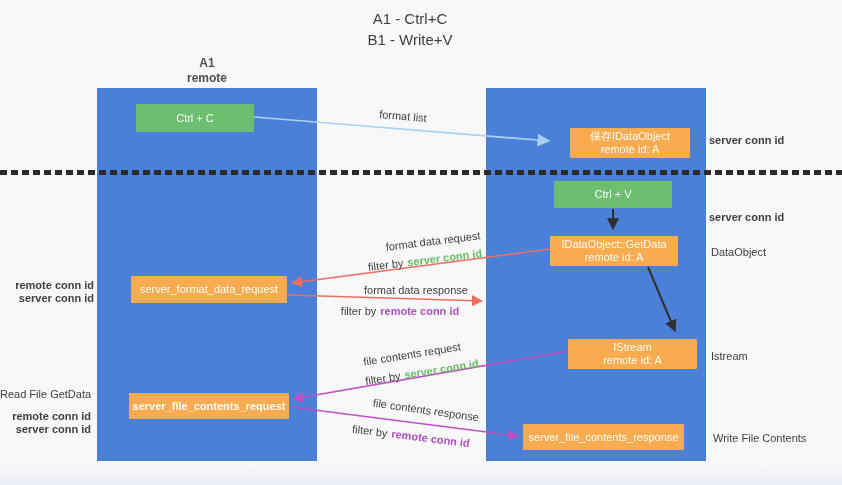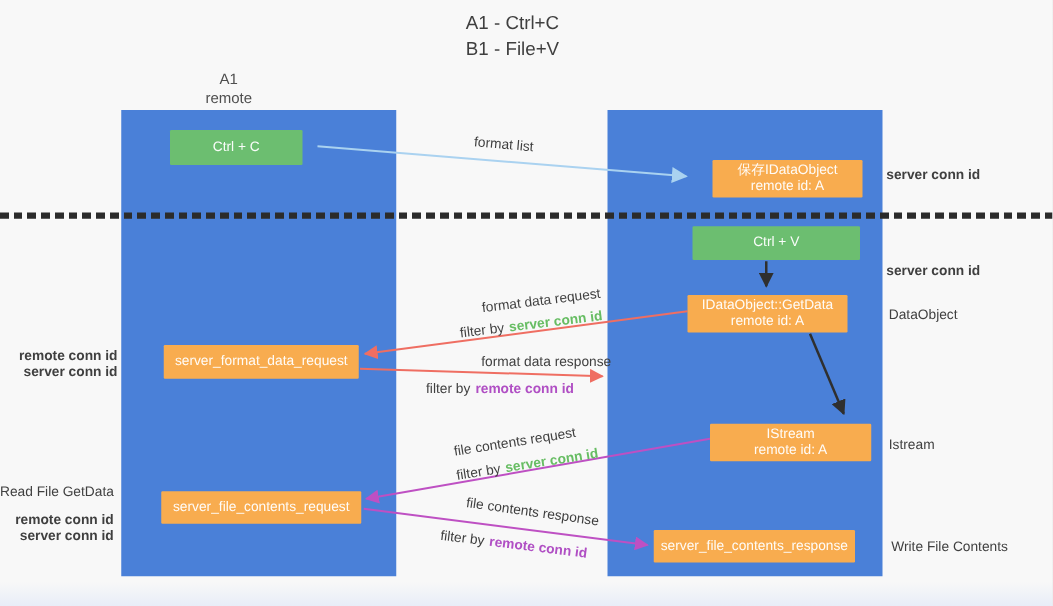--- a/index.html
+++ b/index.html
@@ -64,24 +64,24 @@
   .side-label.bold{font-weight:bold;}
   .right-align{text-align:right;}
 </style>
 </head>
 <body>
 
 <div class="stage">
 
   <div class="title">
     <div>A1 - Ctrl+C</div>
-    <div>B1 - File+V</div>
+    <div>B1 - Write+V</div>
   </div>
 
-  <div class="col-header" style="left:133px;top:56px;width:100px;">
+  <div class="col-header" style="left:157px;top:56px;width:100px;font-weight:bold;">
     <div>A1</div>
     <div>remote</div>
   </div>
 
   <div class="column" style="left:97px;"></div>
   <div class="column" style="left:486px;"></div>
 
   <div class="dashed-line"></div>
 
   <svg class="arrows" width="842" height="485" viewBox="0 0 842 485">
@@ -101,64 +101,64 @@
     </defs>
     <line class="s-blue" x1="254" y1="117" x2="549" y2="141" marker-end="url(#m-blue)"></line>
     <line class="s-black" x1="613" y1="209" x2="613" y2="229" marker-end="url(#m-black)"></line>
     <line class="s-black" x1="648" y1="267" x2="675" y2="331" marker-end="url(#m-black)"></line>
     <line class="s-red" x1="550" y1="249" x2="292" y2="283" marker-end="url(#m-red)"></line>
     <line class="s-red" x1="288" y1="295" x2="482" y2="301" marker-end="url(#m-red)"></line>
     <line class="s-magenta" x1="568" y1="351" x2="293" y2="399" marker-end="url(#m-magenta)"></line>
     <line class="s-magenta" x1="291" y1="407" x2="518" y2="436" marker-end="url(#m-magenta)"></line>
   </svg>
 
-  <div class="node green" style="left:136px;top:104px;width:106px;height:28px;">
+  <div class="node green" style="left:136px;top:104px;width:118px;height:28px;">
     <div>Ctrl + C</div>
   </div>
 
   <div class="node orange" style="left:554px;top:128px;width:120px;height:30px;margin-left:16px;">
     <div>保存IDataObject</div>
     <div>remote id: A</div>
   </div>
 
-  <div class="node green" style="left:554px;top:181px;width:134px;height:27px;">
+  <div class="node green" style="left:554px;top:181px;width:118px;height:27px;">
     <div>Ctrl + V</div>
   </div>
 
   <div class="node orange" style="left:550px;top:236px;width:128px;height:30px;">
     <div>IDataObject::GetData</div>
     <div>remote id: A</div>
   </div>
 
   <div class="node orange" style="left:131px;top:276px;width:156px;height:27px;">
     <div>server_format_data_request</div>
   </div>
 
 
   <div class="node orange" style="left:568px;top:339px;width:129px;height:30px;">
     <div>IStream</div>
     <div>remote id: A</div>
   </div>
 
-  <div class="node orange" style="left:129px;top:393px;width:160px;height:26px;">
+  <div class="node orange" style="left:129px;top:393px;width:160px;height:26px;font-weight:bold;">
     <div>server_file_contents_request</div>
   </div>
 
   <div class="node orange" style="left:523px;top:424px;width:161px;height:26px;">
     <div>server_file_contents_response</div>
   </div>
 
   <div class="flow-label" style="left:403px;top:116px;transform:translate(-50%,-50%) rotate(5deg);">format list</div>
 
   <div class="flow-label" style="left:433px;top:241px;transform:translate(-50%,-50%) rotate(-7deg);">format data request</div>
   <div class="flow-label" style="left:425px;top:260px;transform:translate(-50%,-50%) rotate(-7deg);">
     <span>filter by</span><span class="key green-t">server conn id</span>
   </div>
 
-  <div class="flow-label" style="left:416px;top:290px;transform:translate(-50%,-50%);margin-left:21px;">format data response</div>
+  <div class="flow-label" style="left:416px;top:290px;transform:translate(-50%,-50%);">format data response</div>
   <div class="flow-label" style="left:400px;top:311px;transform:translate(-50%,-50%);">
     <span>filter by</span><span class="key purple-t">remote conn id</span>
   </div>
 
   <div class="flow-label" style="left:412px;top:354px;transform:translate(-50%,-50%) rotate(-9deg);">file contents request</div>
   <div class="flow-label" style="left:422px;top:372px;transform:translate(-50%,-50%) rotate(-9deg);">
     <span>filter by</span><span class="key green-t">server conn id</span>
   </div>
 
   <div class="flow-label" style="left:426px;top:410px;transform:translate(-50%,-50%) rotate(8deg);">file contents response</div>

